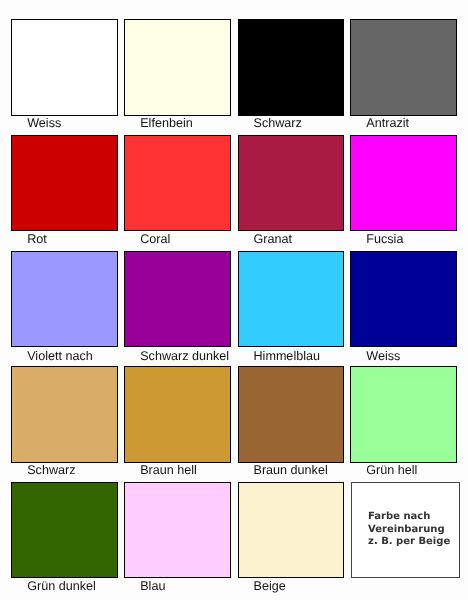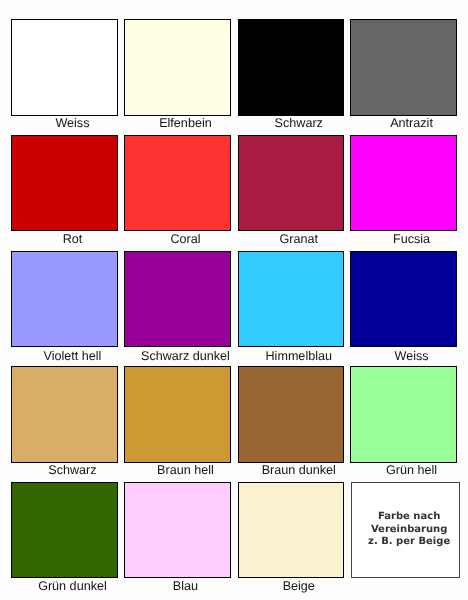--- a/index.html
+++ b/index.html
@@ -26,26 +26,26 @@
   }
   .grid-row { position: absolute; left: 0; top: 0; width: 0; height: 0; }
   .cell { position: absolute; }
   .swatch {
     position: absolute;
     left: 0;
     top: 0;
     box-sizing: border-box;
     border: 1px solid #000000;
   }
-  .swatch.note { background: #ffffff; text-align: center; }
+  .swatch.note { background: #ffffff; }
   .label {
     position: absolute;
-    left: 8px;
+    left: 16px;
     width: 100%;
-    text-align: center;
+    text-align: left;
     font-size: 12.6px;
     line-height: 13px;
     color: #151515;
     white-space: nowrap;
   }
   .note-text {
     position: absolute;
     left: 16.2px;
     top: 28.8px;
     font-family: "DejaVu Sans", sans-serif;
@@ -92,21 +92,21 @@
       <div class="label" style="top:98.3px">Granat</div>
     </div>
     <div class="cell" style="left:350.3px;top:134.8px;width:106.5px">
       <div class="swatch" style="width: 106.5px; height: 96.7px; background-color: rgb(255, 0, 255); border-color: rgb(0, 0, 0);" title="Fucsia"></div>
       <div class="label" style="top:98.3px">Fucsia</div>
     </div>
   </div>
   <div class="grid-row">
     <div class="cell" style="left:11.2px;top:250.9px;width:106.5px">
       <div class="swatch" style="width: 106.5px; height: 96.2px; background-color: rgb(153, 153, 255); border-color: rgb(0, 0, 0);" title="Violett hell"></div>
-      <div class="label" style="top:98.8px">Violett hell</div>
+      <div class="label" style="top:98.8px">Violett nach</div>
     </div>
     <div class="cell" style="left:124.2px;top:250.9px;width:106.5px">
       <div class="swatch" style="width: 106.5px; height: 96.2px; background-color: rgb(153, 0, 153); border-color: rgb(0, 0, 0);" title="Violett dunkel"></div>
       <div class="label" style="top:98.8px">Schwarz dunkel</div>
     </div>
     <div class="cell" style="left:237.5px;top:250.9px;width:106.5px">
       <div class="swatch" style="width: 106.5px; height: 96.2px; background-color: rgb(51, 204, 255); border-color: rgb(0, 0, 0);" title="Himmelblau"></div>
       <div class="label" style="top:98.8px">Himmelblau</div>
     </div>
     <div class="cell" style="left:350.3px;top:250.9px;width:106.5px">

